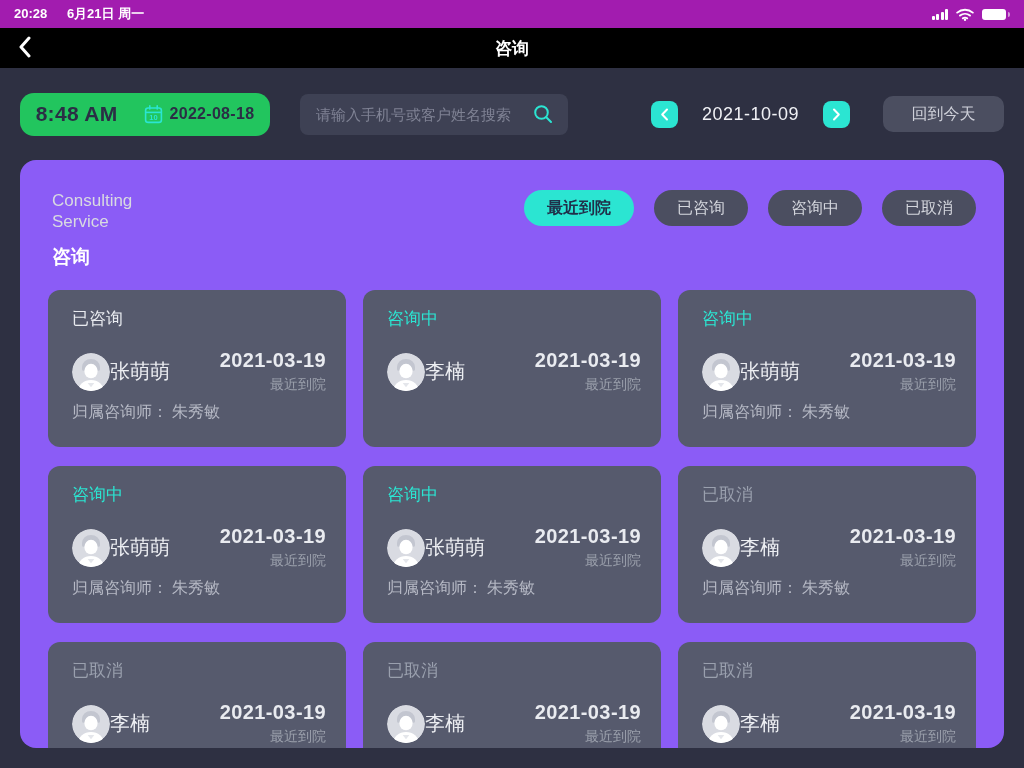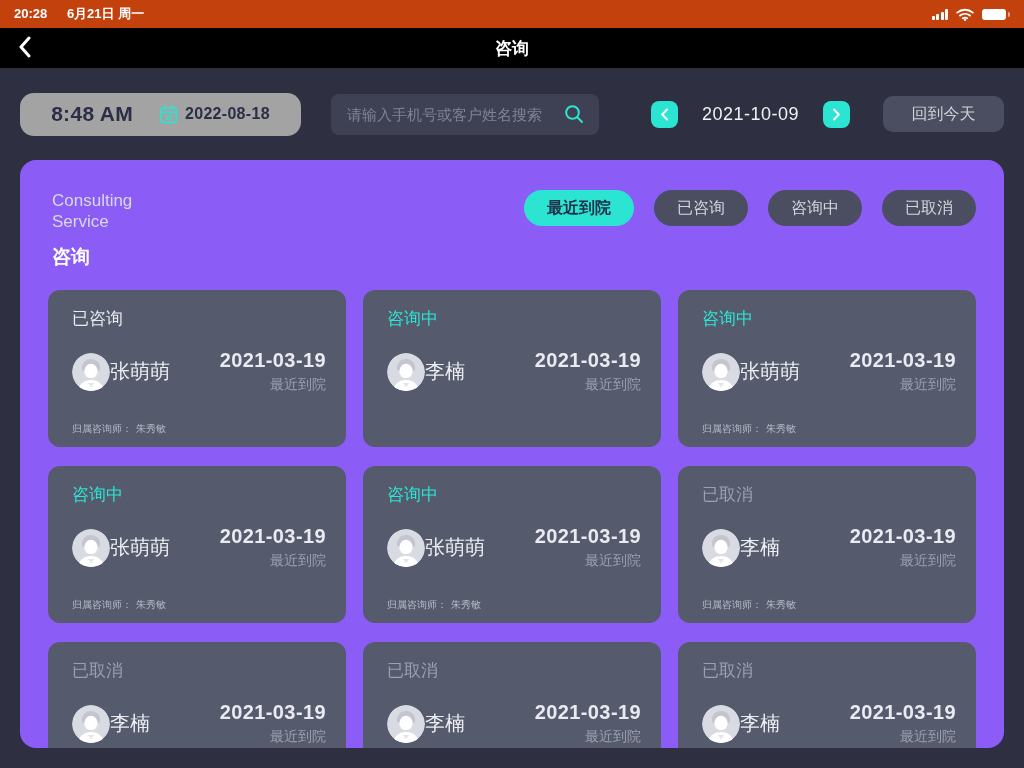--- a/index.html
+++ b/index.html
@@ -1,36 +1,36 @@
 <!DOCTYPE html>
 <html><head>
 <meta charset="utf-8">
 <style>
   html,body{margin:0;padding:0;background:#000;}
   .screen{width:1024px;height:768px;background:#2e3042;position:relative;overflow:hidden;
           font-family:"Liberation Sans",sans-serif;-webkit-font-smoothing:antialiased;}
   
-  .status-bar{height:28px;background:#c2410c;display:flex;justify-content:space-between;
+  .status-bar{height:28px;background:#a21caf;display:flex;justify-content:space-between;
               align-items:center;padding:0 14px;color:#fff;font-size:13px;font-weight:700;}
   .sb-left span+span{margin-left:16px;}
   .sb-right{display:flex;align-items:center;gap:8px;}
   .sig{display:flex;align-items:flex-end;gap:1.5px;height:11px;}
   .sig i{display:block;width:3px;background:#fff;border-radius:1px;}
   .sig i:nth-child(1){height:4px}.sig i:nth-child(2){height:6px}
   .sig i:nth-child(3){height:8px}.sig i:nth-child(4){height:11px}
   .battery{position:relative;width:24px;height:11px;background:#fff;border-radius:3px;margin-right:4px;}
   .battery::after{content:"";position:absolute;right:-3.5px;top:3px;width:2px;height:5px;
                   background:rgba(255,255,255,.55);border-radius:0 2px 2px 0;}
   
   .nav-bar{height:40px;background:#000;position:relative;display:flex;align-items:center;justify-content:center;}
   .back-btn{position:absolute;left:12px;top:2px;background:none;border:none;padding:6px;cursor:pointer;}
   .nav-title{color:#fff;font-size:17px;font-weight:700;}
   
   .toolbar{height:92px;display:flex;align-items:center;padding:0 20px;}
-  .time-pill{width:281px;height:43px;background:#a3a3a3;border-radius:14px;display:flex;
+  .time-pill{width:250px;height:43px;background:#22c55e;border-radius:14px;display:flex;
              align-items:center;justify-content:center;cursor:pointer;}
   .pill-time{font-size:21px;font-weight:700;color:#2b2e45;letter-spacing:.3px;}
   .cal-icon{margin-left:26px;margin-right:7px;display:flex;}
   .pill-date{font-size:16px;font-weight:600;color:#2b2e45;letter-spacing:.3px;}
   .search-box{margin-left:30px;width:268px;height:41px;background:#3e4154;border-radius:8px;
               display:flex;align-items:center;padding:0 14px;box-sizing:border-box;}
   .search-box input{flex:1;background:transparent;border:none;outline:none;color:#dfe1e8;font-size:15px;
                     font-family:"Liberation Sans",sans-serif;}
   .search-box input::placeholder{color:#7f8294;}
   .date-nav{margin-left:auto;display:flex;align-items:center;gap:24px;margin-right:33px;}
@@ -57,21 +57,21 @@
   .card-status{font-size:17px;line-height:1;}
   .st-done{color:#e9ebf0;}
   .st-active{color:#2be5d2;}
   .st-cancel{color:#9aa0ae;}
   .card-mid{display:flex;align-items:center;margin-top:22px;}
   .avatar{width:38px;height:38px;border-radius:50%;overflow:hidden;flex:none;}
   .cust-name{font-size:20px;color:#eceef2;margin-left:0;}
   .visit{margin-left:auto;text-align:right;}
   .visit-date{font-size:20px;font-weight:600;color:#e9ebf0;letter-spacing:.4px;line-height:1.1;text-align:center;}
   .visit-label{font-size:14px;color:#9ba0ac;margin-top:5px;}
-  .counselor{margin-top:28px;font-size:10px;color:#b6b9c5;}
+  .counselor{margin-top:8px;font-size:16px;color:#b6b9c5;}
   .counselor .c-val{margin-left:4px;}
 </style>
 </head>
 <body>
 
 <div class="screen">
 
   <div class="status-bar">
     <div class="sb-left">
       <span>20:28</span>

